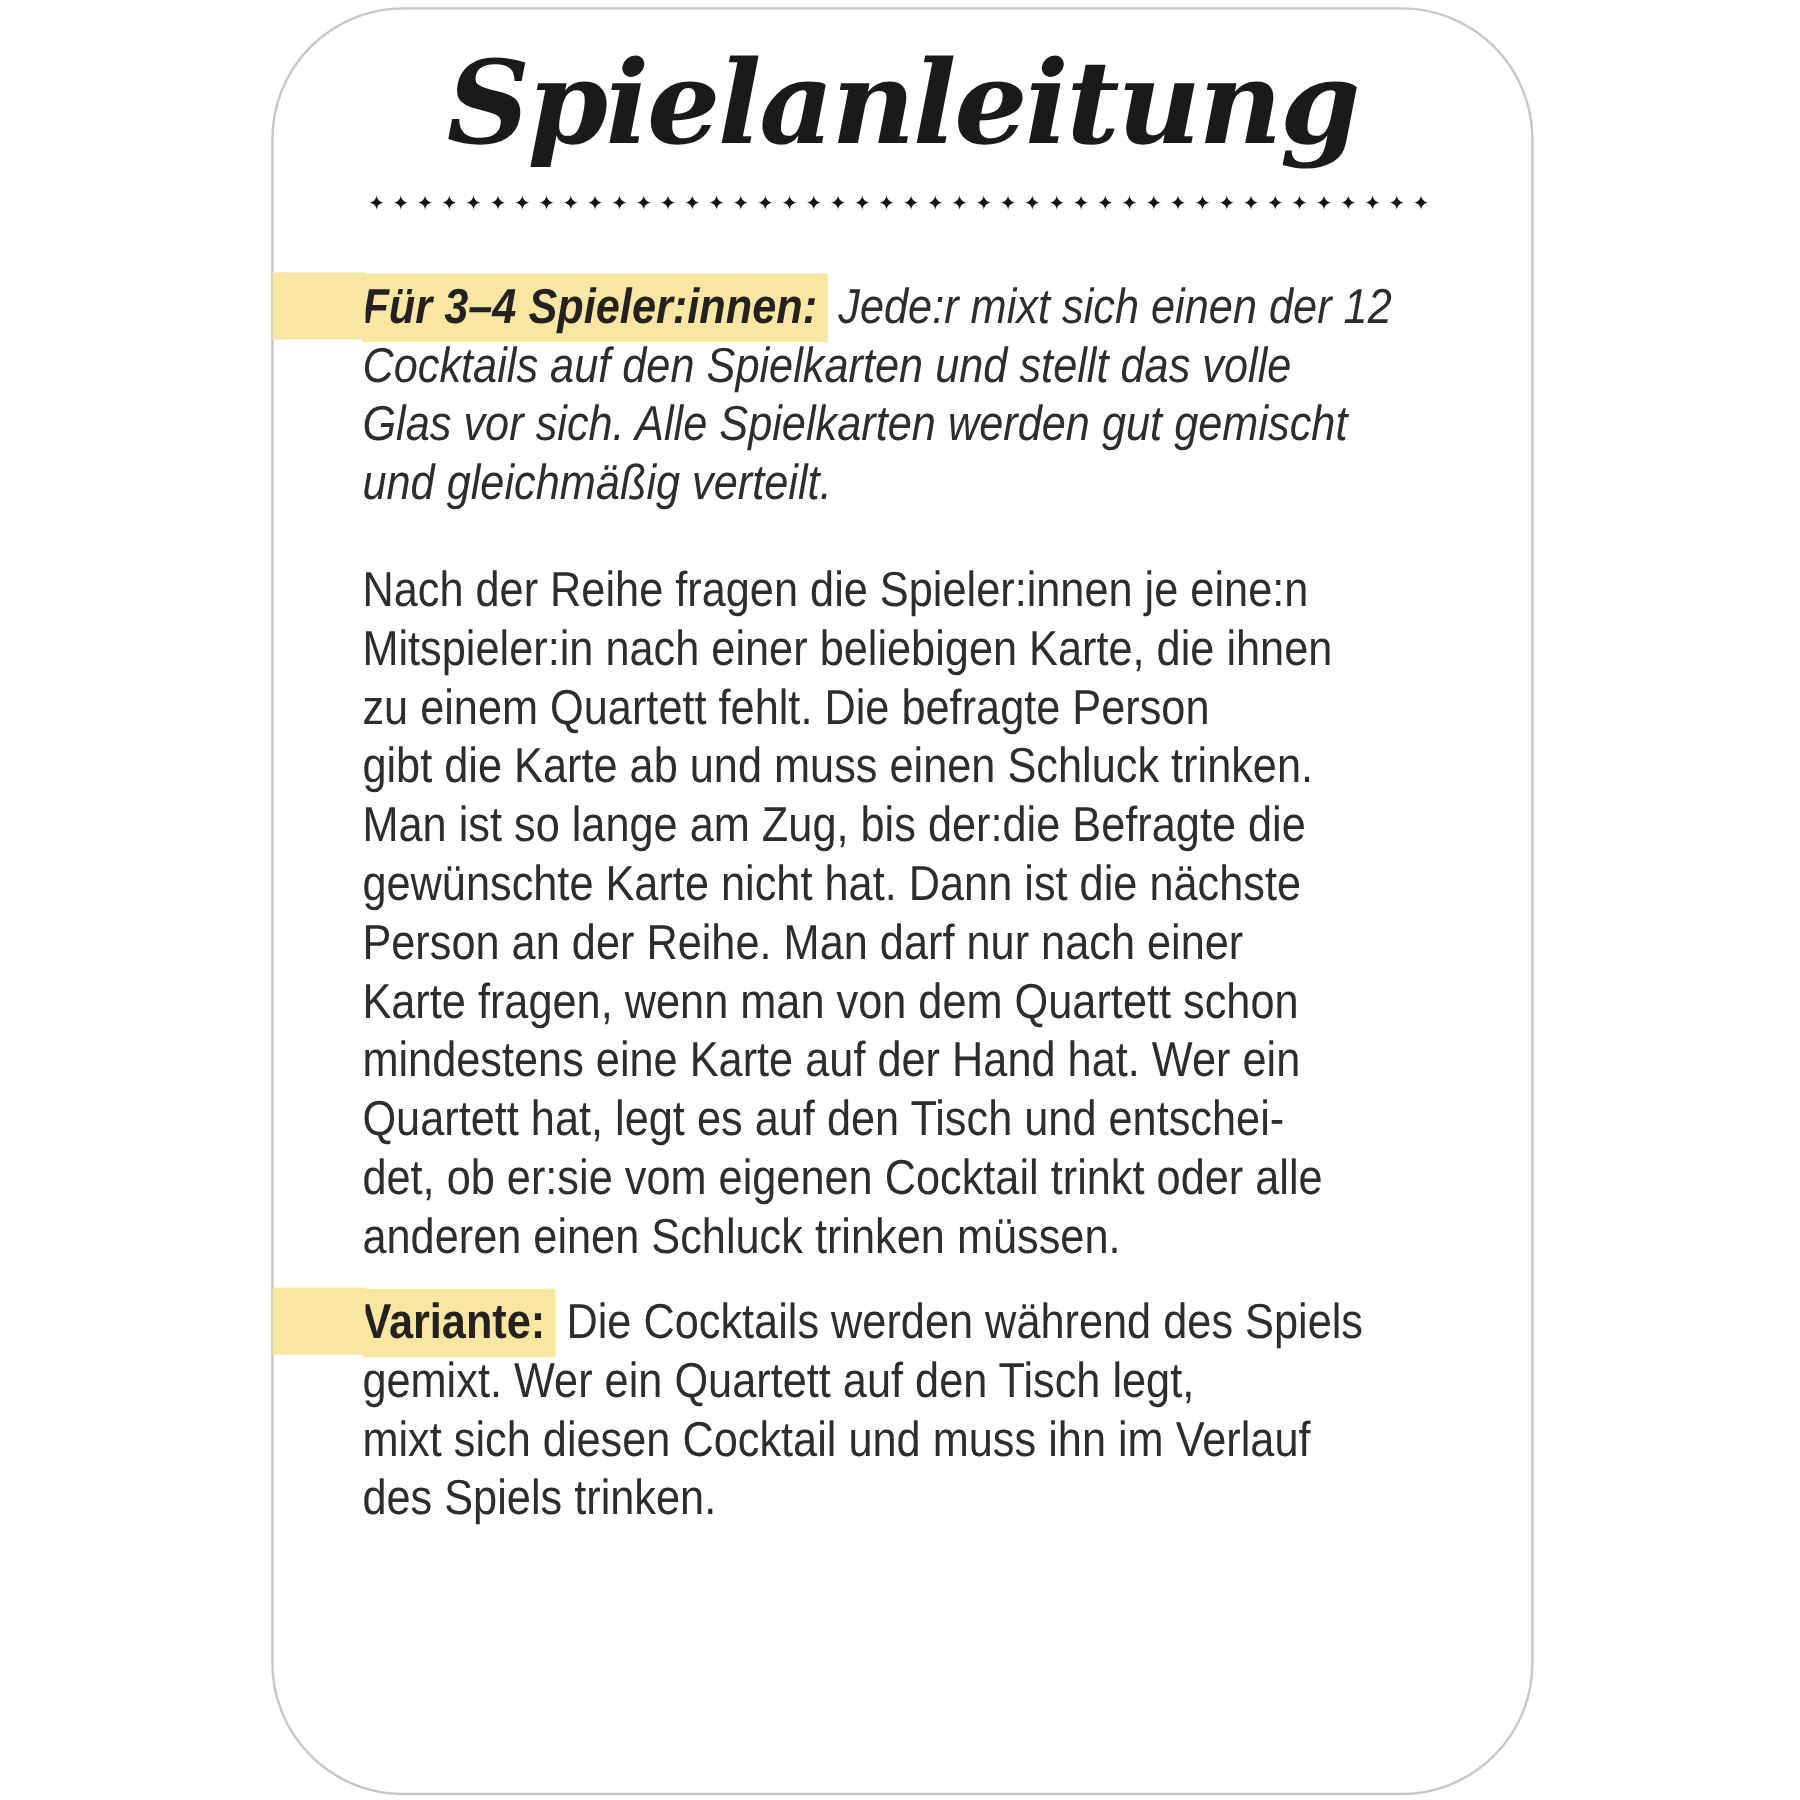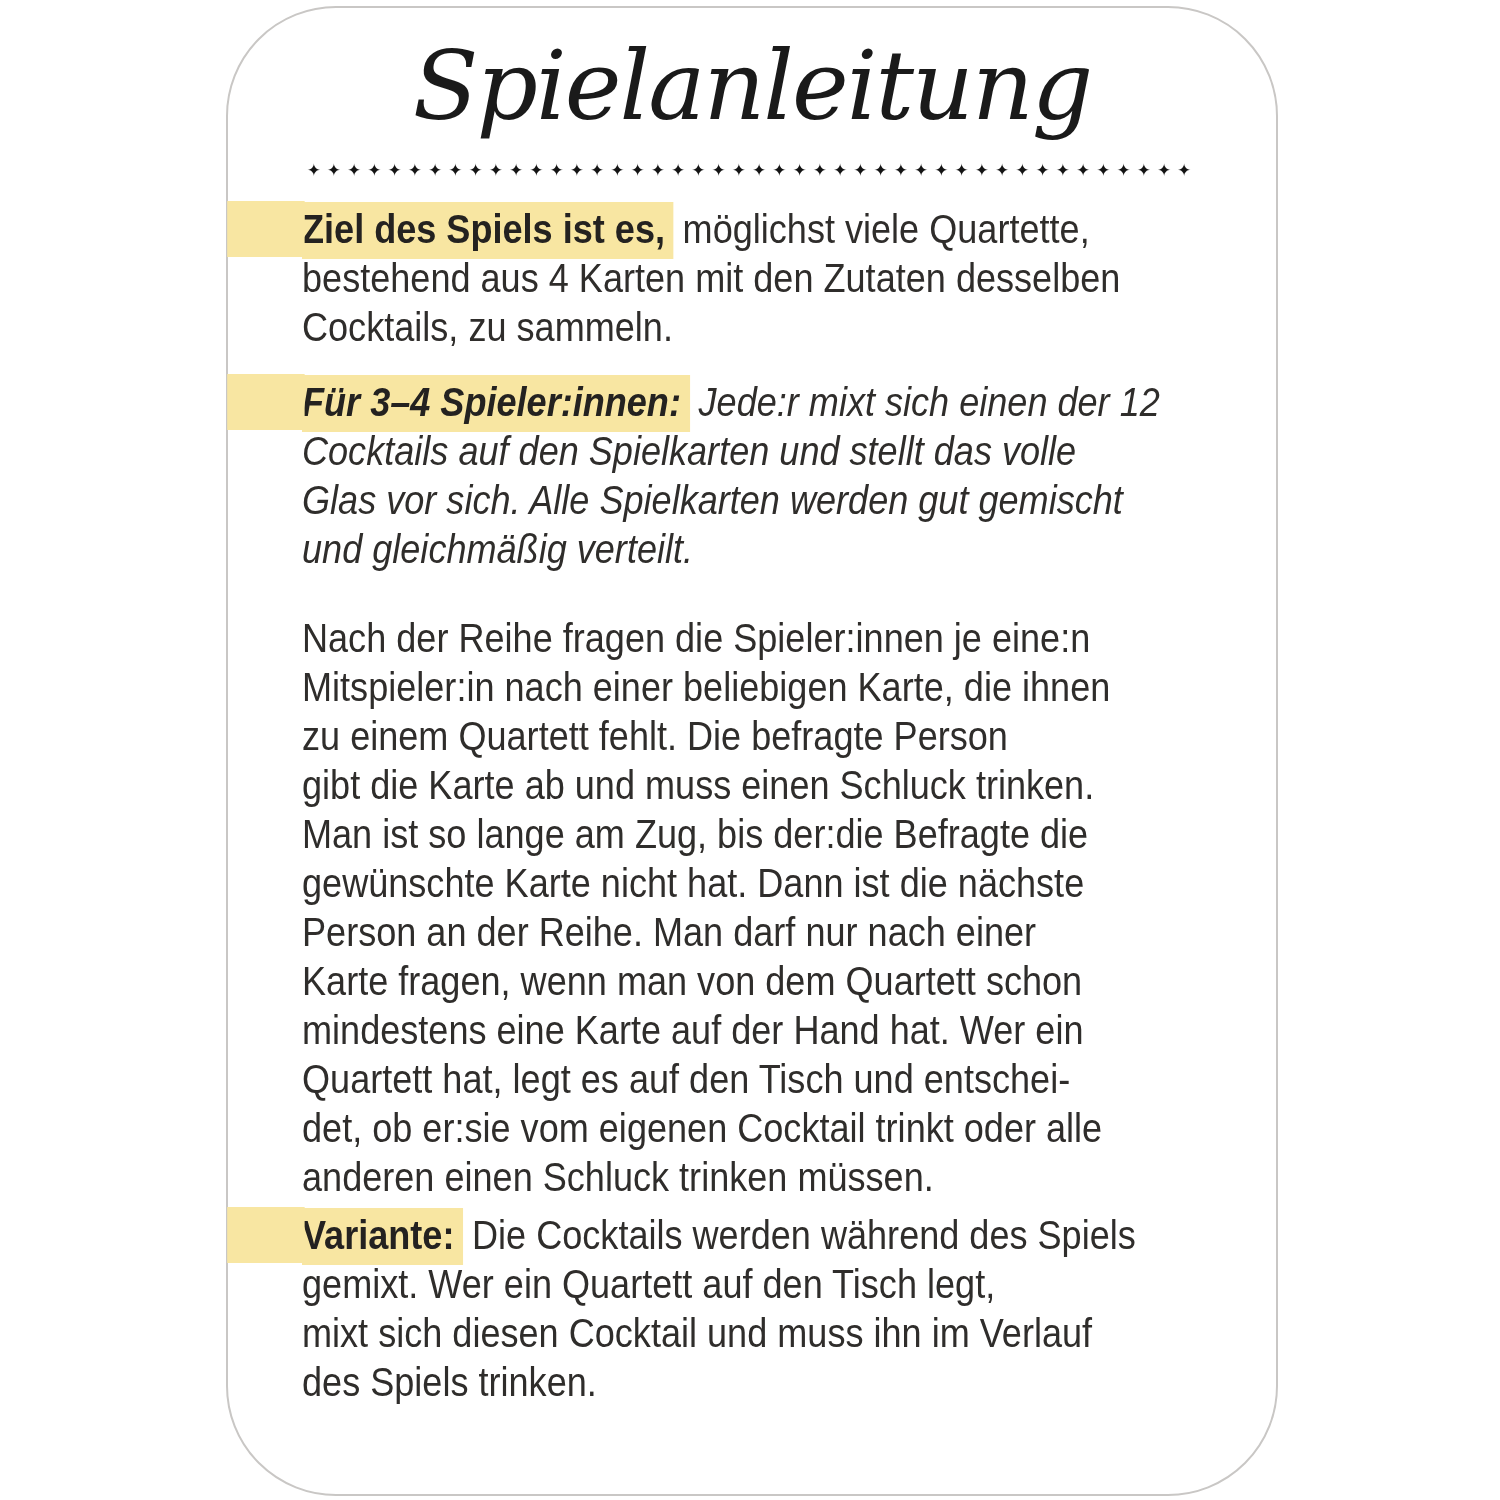--- a/index.html
+++ b/index.html
@@ -29,21 +29,21 @@
     box-sizing: border-box;
   }
   .title {
     position: absolute;
     top: 8px;
     left: 0;
     width: 100%;
     text-align: center;
     font-family: "DejaVu Serif", serif;
     font-style: italic;
-    font-weight: 400;
+    font-weight: 700;
     font-size: 96px;
     line-height: 140px;
     color: #1a1a1a;
     letter-spacing: -2px;
     white-space: nowrap;
   }
   .divider {
     position: absolute;
     top: 142px;
     left: 0;
@@ -58,21 +58,21 @@
   }
   .content {
     position: absolute;
     left: 74px;
     top: 197px;
     width: 960px;
   }
   .para { position: relative; }
   .para.p2 { margin-top: 26px; font-style: italic; }
   .para.p3 { margin-top: 40px; }
-  .para.p4 { margin-top: 9px; }
+  .para.p4 { margin-top: 22px; }
   .line {
     position: relative;
     height: 49px;
     line-height: 49px;
     font-size: 41px;
     font-weight: 400;
     color: #2f2d2b;
     letter-spacing: 0px;
     white-space: nowrap;
     transform: scaleX(0.88);
@@ -99,28 +99,20 @@
 
 <div class="stage">
   <div class="card">
 
     <div class="title">Spielanleitung</div>
 
     <div class="divider">✦✦✦✦✦✦✦✦✦✦✦✦✦✦✦✦✦✦✦✦✦✦✦✦✦✦✦✦✦✦✦✦✦✦✦✦✦✦✦✦✦✦✦✦</div>
 
     <div class="content">
 
-      <div class="para p1">
-        <div class="line">
-          <span class="hl-bridge"></span>
-          <span class="lead">Ziel des Spiels ist es,</span><span class="rest">möglichst viele Quartette,</span>
-        </div>
-        <div class="line">bestehend aus 4 Karten mit den Zutaten desselben</div>
-        <div class="line">Cocktails, zu sammeln.</div>
-      </div>
 
       <div class="para p2">
         <div class="line">
           <span class="hl-bridge"></span>
           <span class="lead">Für 3–4 Spieler:innen:</span><span class="rest">Jede:r mixt sich einen der 12</span>
         </div>
         <div class="line">Cocktails auf den Spielkarten und stellt das volle</div>
         <div class="line">Glas vor sich. Alle Spielkarten werden gut gemischt</div>
         <div class="line">und gleichmäßig verteilt.</div>
       </div>

